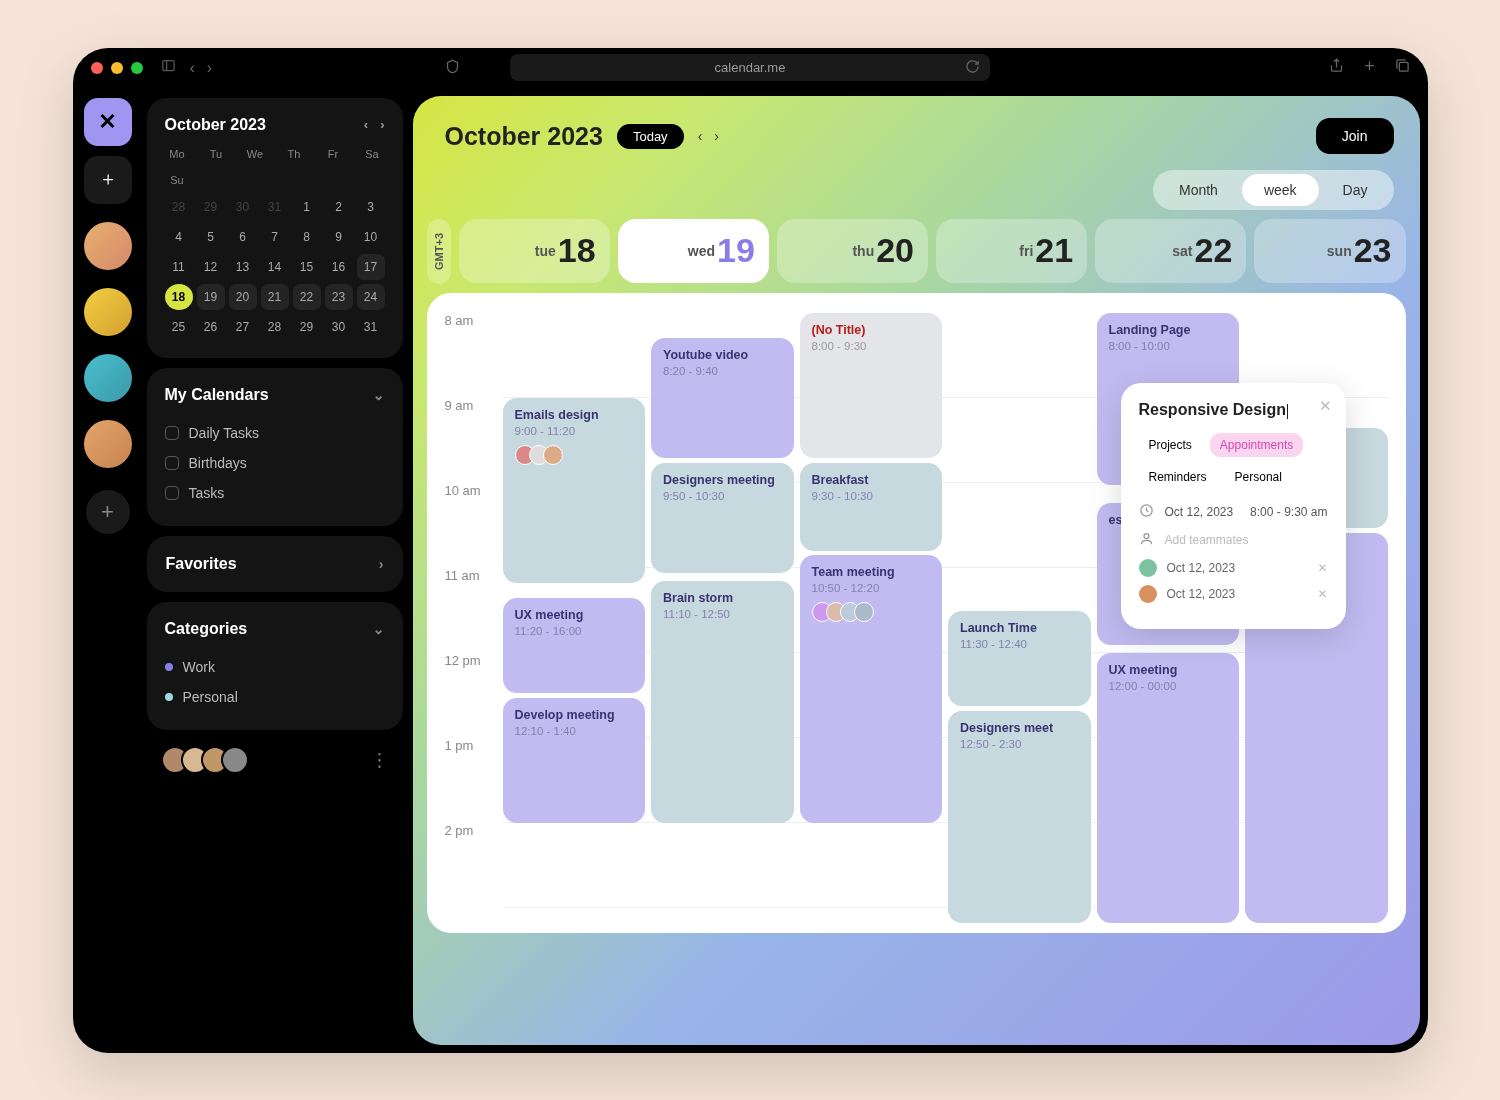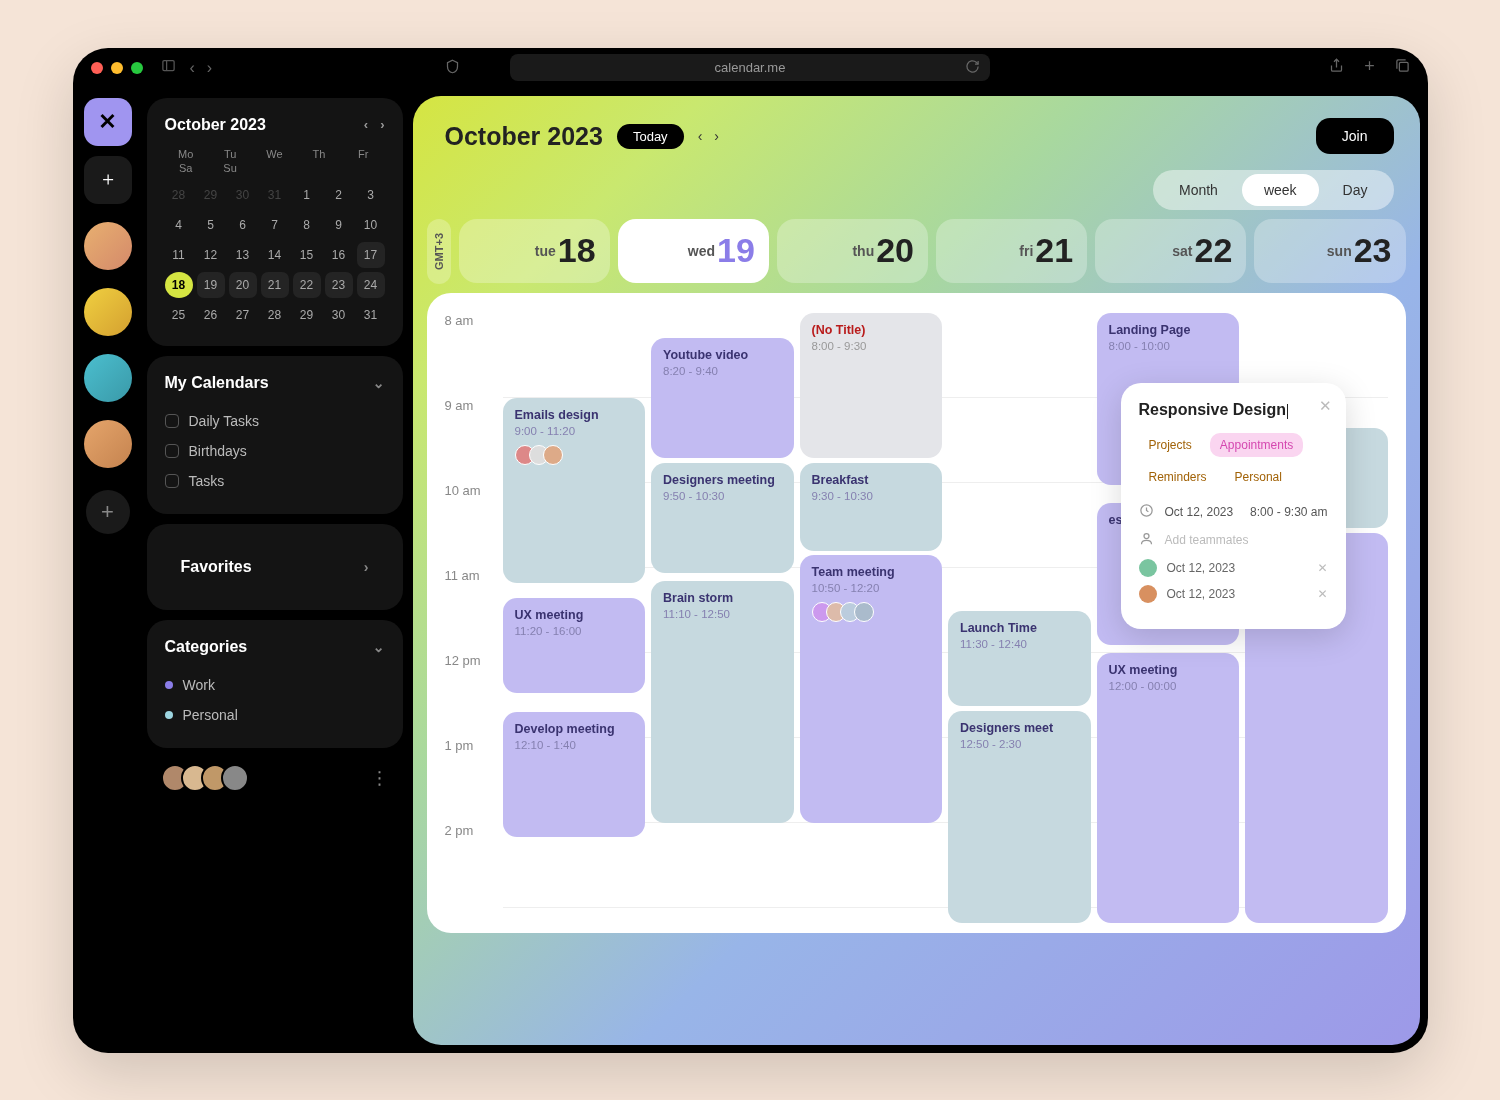--- a/index.html
+++ b/index.html
@@ -24,21 +24,21 @@
 .av1{background:linear-gradient(135deg,#e8b070,#d4896a)}
 .av2{background:linear-gradient(135deg,#f0d040,#d4a030)}
 .av3{background:linear-gradient(135deg,#4bbfcf,#3a99a8)}
 .av4{background:linear-gradient(135deg,#e5a56b,#c5834f)}
 .rail-add{width:44px;height:44px;border-radius:50%;background:#1a1a1a;color:#888;display:flex;align-items:center;justify-content:center;font-size:22px;margin-top:12px}
 .sidebar{width:270px;padding:10px 10px 10px 4px;display:flex;flex-direction:column;gap:10px}
 .panel{background:#141414;border-radius:20px;padding:18px}
 .panel-hd{display:flex;justify-content:space-between;align-items:center;color:#fff;font-size:16px;font-weight:600;margin-bottom:14px}
 .panel-hd .arrows{display:flex;gap:12px;color:#999;font-size:13px}
 .mini-cal{width:100%}
-.mc-hdr{display:grid;grid-template-columns:repeat(5,1fr);gap:2px;color:#888;font-size:11px;text-align:center;margin-bottom:8px}
+.mc-hdr{display:grid;grid-template-columns:repeat(6,1fr);gap:14px;color:#888;font-size:11px;text-align:center;margin-bottom:8px}
 .mc-grid{display:grid;grid-template-columns:repeat(7,1fr);gap:4px}
 .mc-day{width:28px;height:26px;display:flex;align-items:center;justify-content:center;color:#aaa;font-size:12px;border-radius:7px}
 .mc-dim{color:#444}
 .mc-sel{background:#d5e542;color:#000;font-weight:600;border-radius:50%}
 .mc-hl{background:#242424}
 .list-item{display:flex;align-items:center;gap:10px;color:#bbb;font-size:14px;padding:7px 0}
 .chk{width:14px;height:14px;border:1.5px solid #555;border-radius:4px}
 .cat-dot{width:8px;height:8px;border-radius:50%}
 .chev{color:#888;font-size:14px}
 .sb-foot{display:flex;justify-content:space-between;align-items:center;padding:6px 14px}
@@ -76,21 +76,21 @@
 .e-gray{background:#e4e5e9}
 .e-gray .t{color:#b91c1c}.e-gray .tm{color:#999}
 .mini-av{display:flex;margin-top:8px}
 .mini-av span{width:20px;height:20px;border-radius:50%;border:1.5px solid #fff;margin-left:-6px}
 .mini-av span:first-child{margin-left:0}
 .popup{position:absolute;right:60px;top:90px;width:225px;background:#fff;border-radius:20px;box-shadow:0 8px 32px rgba(0,0,0,.15);padding:18px;z-index:10}
 .pop-close{position:absolute;right:14px;top:14px;color:#bbb;font-size:15px}
 .pop-title{font-size:16px;font-weight:600;color:#222;margin-bottom:14px}
 .pop-title::after{content:'';display:inline-block;width:1px;height:15px;background:#222;margin-left:1px;vertical-align:middle}
 .pop-tags{display:flex;gap:8px;flex-wrap:wrap;margin-bottom:14px}
-.pop-tags span{font-size:12px;color:#a16207;padding:5px 10px;border-radius:10px}
+.pop-tags span{font-size:12px;color:#000000;padding:5px 10px;border-radius:10px}
 .pop-tags .sel{background:#fad5f0;color:#d548b0}
 .pop-row{display:flex;align-items:center;gap:10px;font-size:12px;color:#555;margin-bottom:10px}
 .pop-row .ico{color:#999;width:16px}
 .pop-mate{display:flex;align-items:center;gap:10px;font-size:12px;color:#666;margin-bottom:8px}
 .pop-mate .x{margin-left:auto;color:#bbb}
 .pop-mate .av{width:18px;height:18px;border-radius:50%}
 svg{width:15px;height:15px}
 </style>
 </head>
 <body>
@@ -227,21 +227,21 @@
               <span>Birthdays</span>
             </div>
             <div class="list-item">
               <span class="chk"></span>
               <span>Tasks</span>
             </div>
           </div>
       </div>
 
       <div class="panel">
-        <div class="panel-hd" style="margin:16px">
+        <div class="panel-hd" style="margin:1px">
             <span>Favorites</span>
             <span class="chev">›</span>
           </div>
       </div>
 
       <div class="panel">
         <div class="panel-hd">
             <span>Categories</span>
             <span class="chev">⌄</span>
           </div>
@@ -333,21 +333,21 @@
                   <div class="mini-av">
                     <span style="background:#d88"></span>
                     <span style="background:#ddd"></span>
                     <span style="background:#da8"></span>
                   </div>
                 </div>
                 <div class="evt e-purp" style="top: 285px; height: 95px;">
                   <div class="t">UX meeting</div>
                   <div class="tm">11:20 - 16:00</div>
                 </div>
-                <div class="evt e-purp" style="top: 399px; height: 125px;">
+                <div class="evt e-purp" style="top: 385px; height: 125px;">
                   <div class="t">Develop meeting</div>
                   <div class="tm">12:10 - 1:40</div>
                 </div>
               </div>
               <div class="col">
                 <div class="evt e-purp" style="top: 25px; height: 120px;">
                   <div class="t">Youtube video</div>
                   <div class="tm">8:20 - 9:40</div>
                 </div>
                 <div class="evt e-blue" style="top: 150px; height: 110px;">

